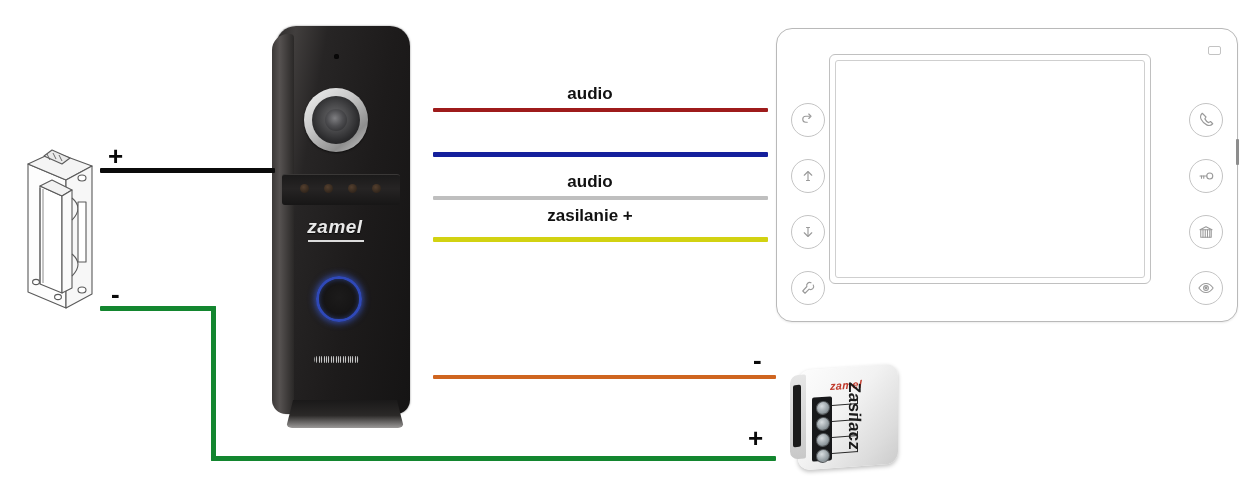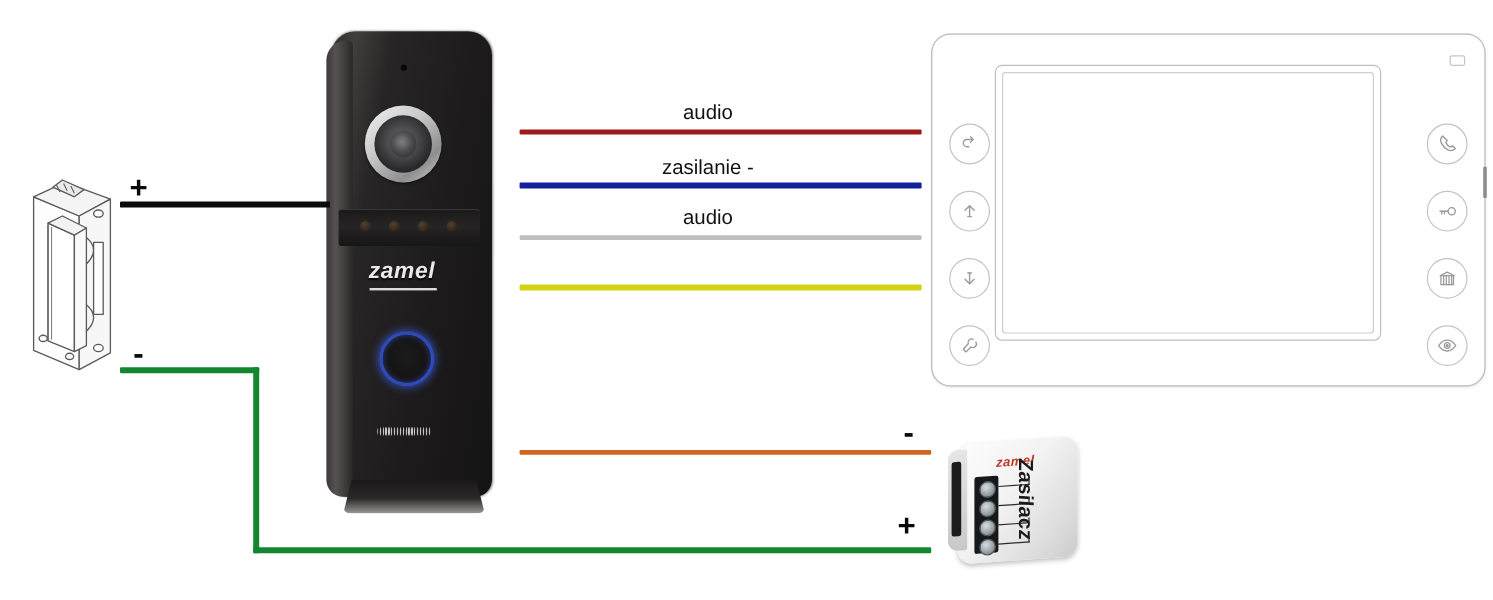--- a/index.html
+++ b/index.html
@@ -17,21 +17,21 @@
     background: #ffffff;
     overflow: hidden;
   }
   .wire {
     position: absolute;
     border-radius: 1px;
   }
   .wire-label {
     position: absolute;
     font-family: "Liberation Sans", sans-serif;
-    font-weight: normal;
+    font-weight: bold;
     font-size: 17px;
     color: #111111;
     white-space: nowrap;
     text-align: center;
   }
   .polarity {
     position: absolute;
     font-family: "Liberation Sans", sans-serif;
     font-weight: bold;
     font-size: 26px;
@@ -505,21 +505,21 @@
   <div class="wire" style="left:433px; top:196px; width:335px; height:4px; background:#bfbfbf;"></div>
   <div class="wire" style="left:433px; top:237px; width:335px; height:5px; background:#d2d211;"></div>
 
   <div class="wire" style="left:433px; top:375px; width:343px; height:4px; background:#cf6520;"></div>
 
   <div class="wire" style="left:100px; top:306px; width:116px; height:5px; background:#13862f;"></div>
   <div class="wire" style="left:211px; top:306px; width:5px; height:155px; background:#13862f;"></div>
   <div class="wire" style="left:211px; top:456px; width:565px; height:5px; background:#13862f;"></div>
 
   <div class="wire-label" style="left:505px; top:84px; width:170px;">audio</div>
-  <div class="wire-label" style="left:505px; top:130px; width:170px;">zasilanie -</div>
   <div class="wire-label" style="left:505px; top:172px; width:170px;">audio</div>
+  <div class="wire-label" style="left:505px; top:206px; width:170px;">zasilanie +</div>
 
   <div class="polarity" style="left:108px; top:143px;">+</div>
   <div class="polarity" style="left:111px; top:281px;">-</div>
   <div class="polarity" style="left:753px; top:347px;">-</div>
   <div class="polarity" style="left:748px; top:425px;">+</div>
 
 </div>
 
 </body></html>

